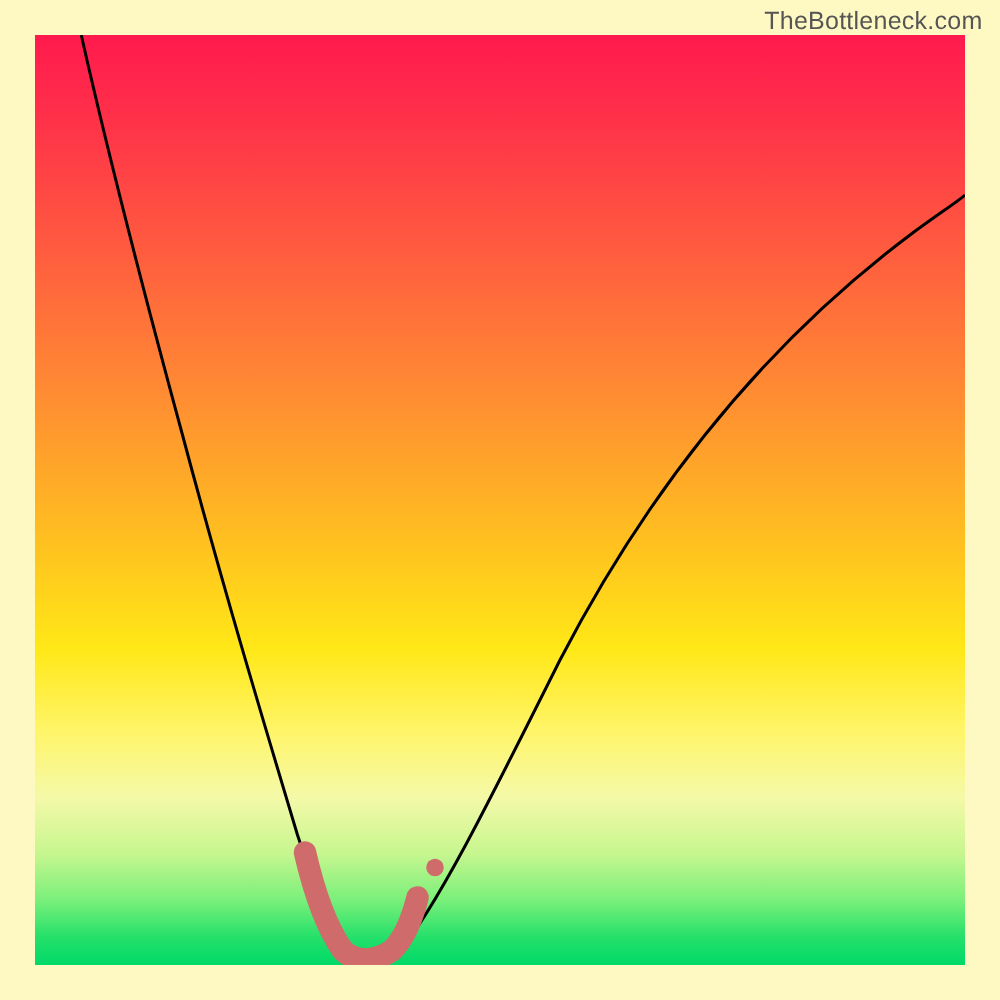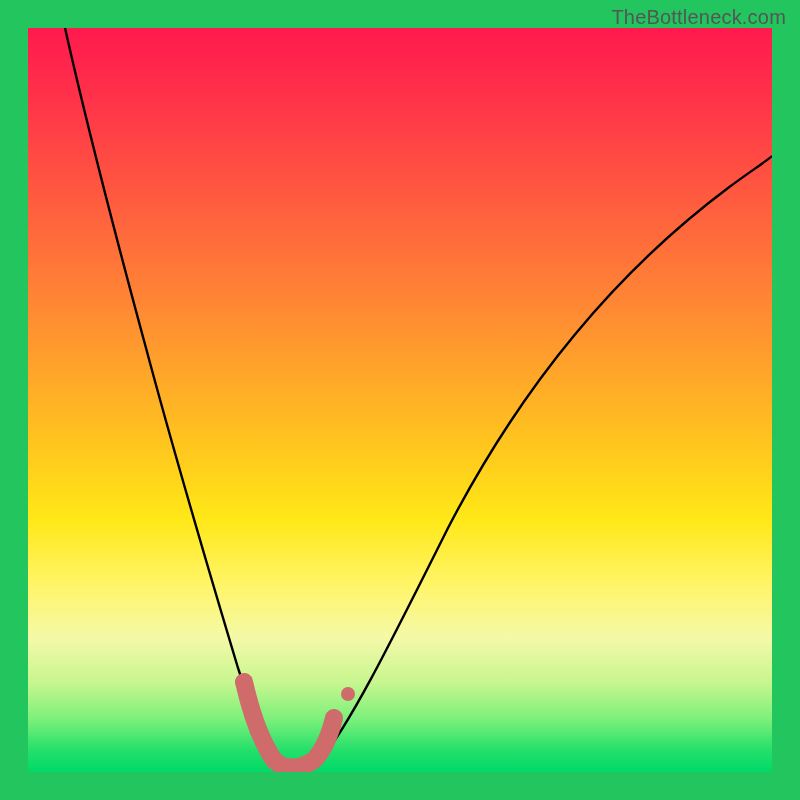--- a/index.html
+++ b/index.html
@@ -10,21 +10,21 @@
     background: #000;
     overflow: hidden;
     font-family: -apple-system, BlinkMacSystemFont, "Segoe UI", Arial, sans-serif;
   }
   .frame {
     position: absolute;
     left: 0;
     top: 0;
     width: 800px;
     height: 800px;
-    background: #22c55e;
+    background: #fef9c3;
   }
   .plot-area {
     position: absolute;
     left: 28px;
     top: 28px;
     width: 744px;
     height: 744px;
     
     background: linear-gradient(
       to bottom,

